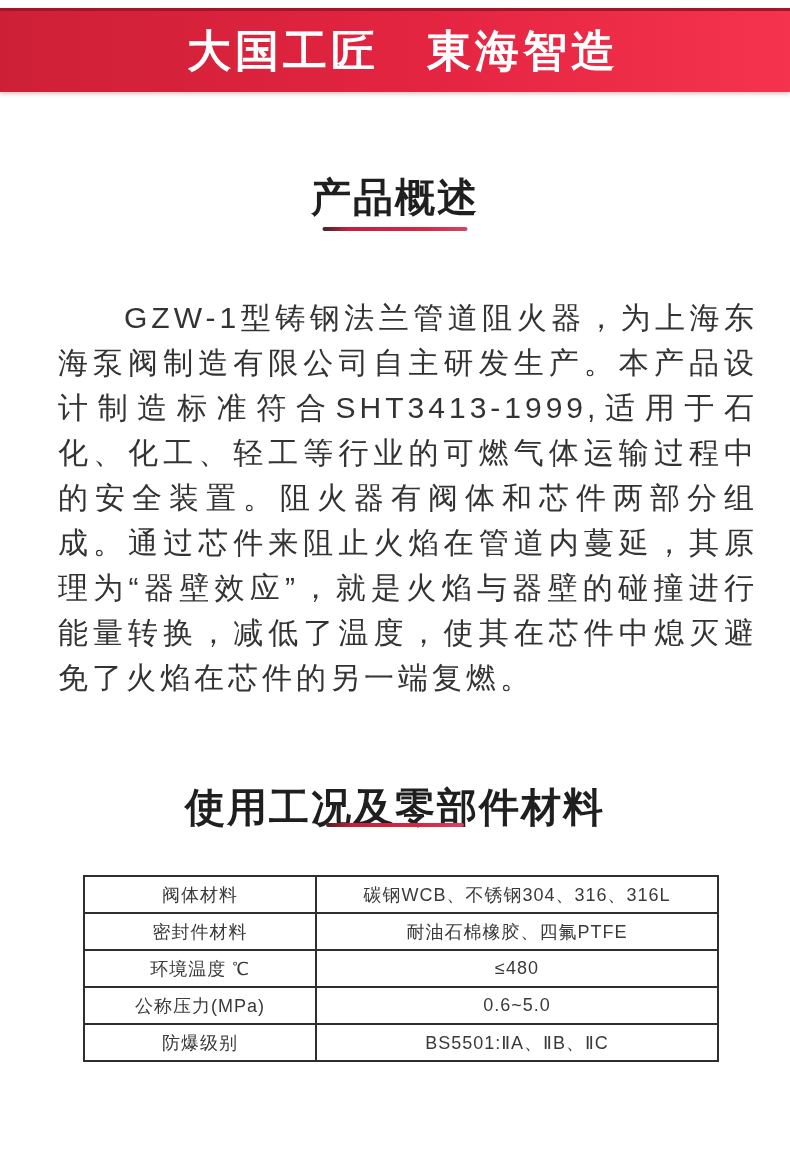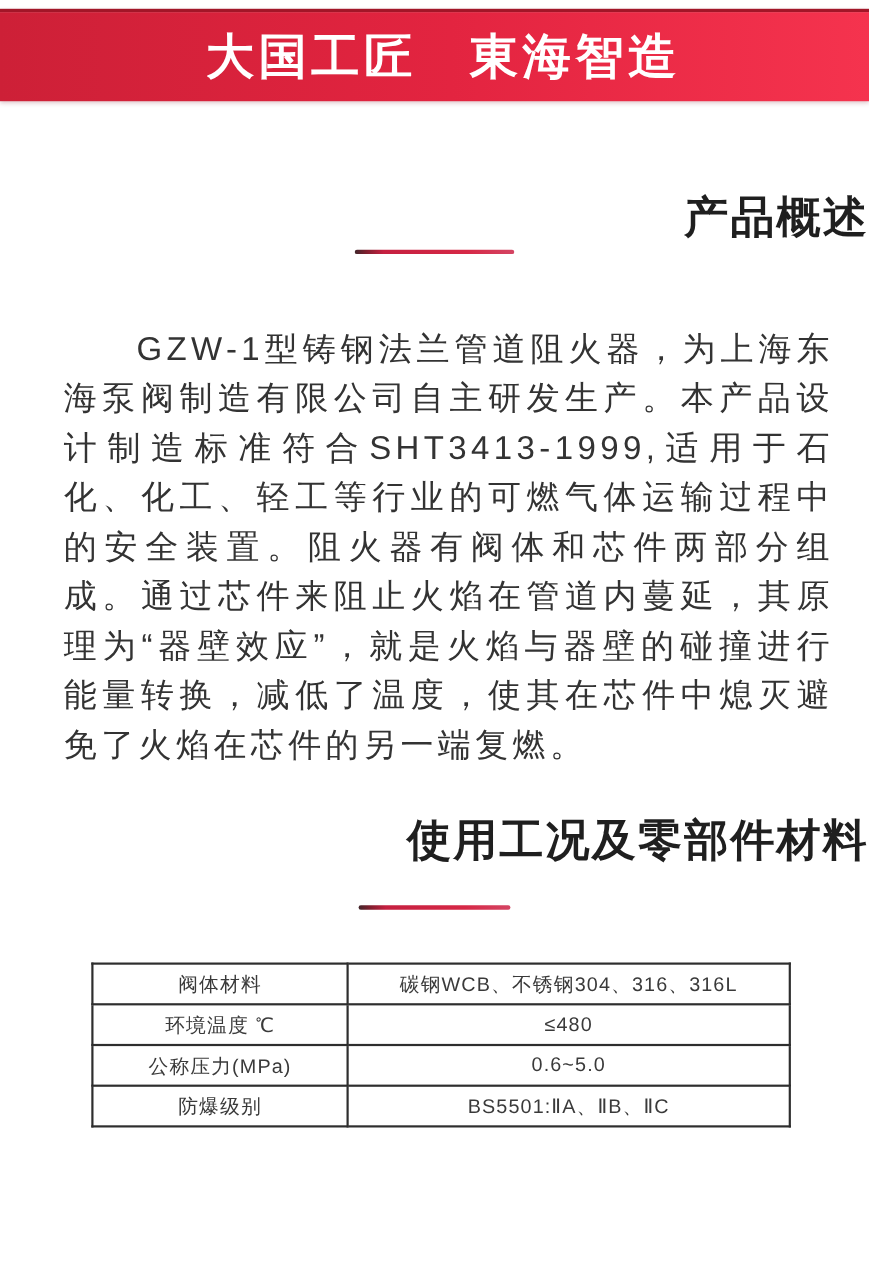--- a/index.html
+++ b/index.html
@@ -34,28 +34,28 @@
     letter-spacing: 4px;
     white-space: pre;
   }
 
   
   .sec-title {
     position: absolute;
     left: 0;
     width: 100%;
     margin: 0;
-    text-align: right;
+    text-align: center;
     font-size: 40px;
     font-weight: 700;
     letter-spacing: 2px;
     color: #1f1f1f;
   }
   .t1 { top: 170px; }
-  .t2 { top: 736px; }
+  .t2 { top: 780px; }
 
   .underline {
     position: absolute;
     left: 50%;
     transform: translateX(-50%);
     height: 4px;
     border-radius: 2px;
     background: linear-gradient(90deg, #41262b 0%, #7c1f2e 7%, #c52040 18%, #d62846 70%, #d44563 100%);
   }
   .u1 { top: 227px; width: 145px; }
@@ -116,20 +116,24 @@
   <h1 class="sec-title t2">使用工况及零部件材料</h1>
   <div class="underline u2"></div>
 
   <table class="specs">
     <tbody>
       <tr>
         <td class="lbl">阀体材料</td>
         <td class="val">碳钢WCB、不锈钢304、316、316L</td>
       </tr>
       <tr>
+        <td class="lbl">密封件材料</td>
+        <td class="val">耐油石棉橡胶、四氟PTFE</td>
+      </tr>
+      <tr>
         <td class="lbl">环境温度 ℃</td>
         <td class="val">≤480</td>
       </tr>
       <tr>
         <td class="lbl">公称压力(MPa)</td>
         <td class="val">0.6~5.0</td>
       </tr>
       <tr>
         <td class="lbl">防爆级别</td>
         <td class="val">BS5501:ⅡA、ⅡB、ⅡC</td>

